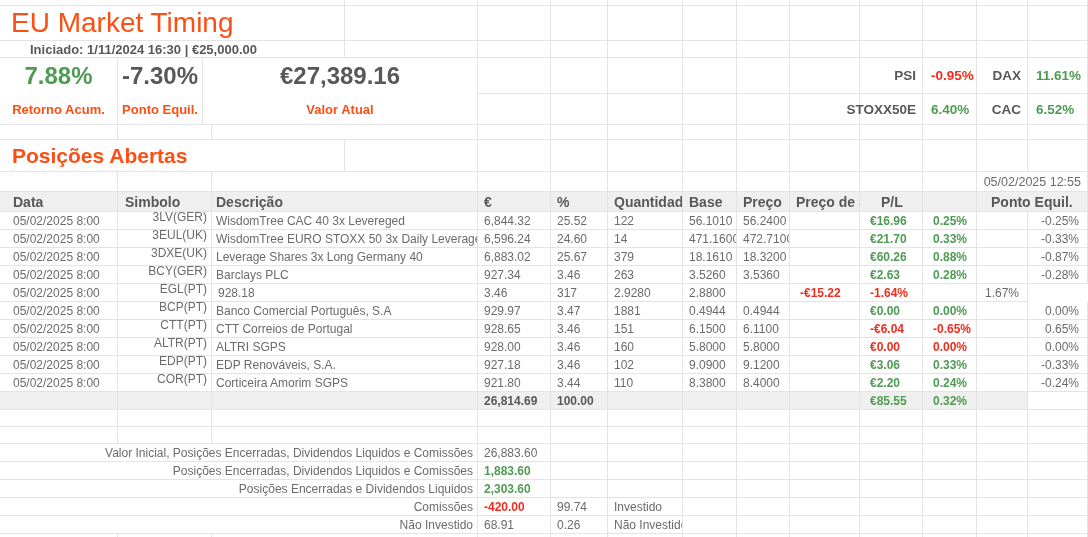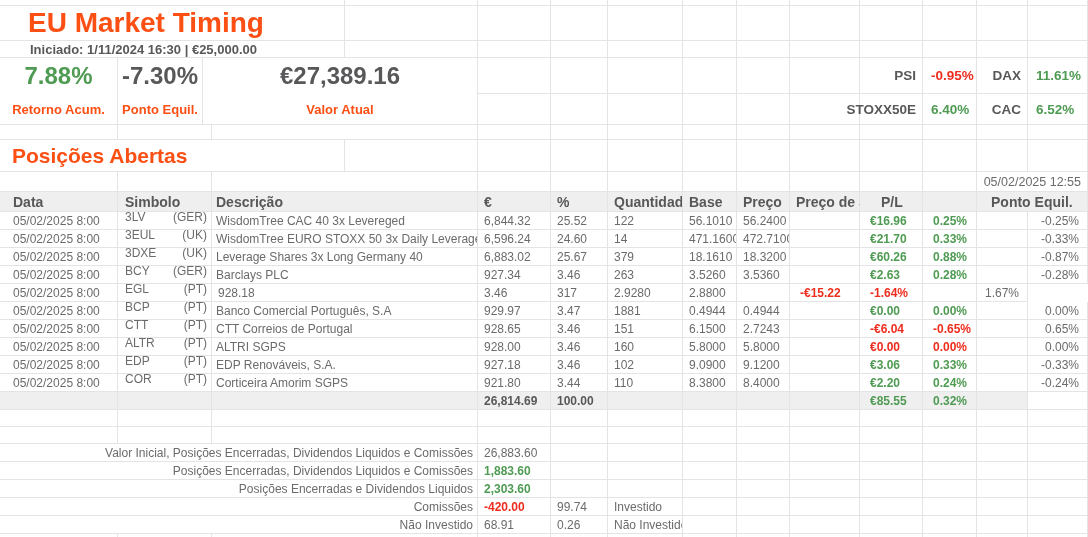--- a/index.html
+++ b/index.html
@@ -20,31 +20,31 @@
   .bolddark{color:#58585a;font-weight:700}
   .gy{background:#efefef}
   .state-up{color:#4f9b53;font-weight:700}
   .state-down{color:#ee2d1e;font-weight:700}
   .state-flat{color:#6b6b6d;font-weight:400}
   
   .r0{height:6px}.r-title{height:35px}.r-init{height:17px}.r-statA{height:36px}.r-statB{height:31px}
   .r-gap1{height:15px}.r-head{height:32px}.r-ts{height:20px}.r-hdr{height:20px}
   .r-data{height:18px}.r-total{height:18px}.r-gap2{height:17px}.r-sum{height:18px}.r-end{height:3px}
   
-  .title-cell{font-size:28px;font-weight:700;color:#fb4f14;padding-left:28px;overflow:visible}
+  .title-cell{font-size:28px;font-weight:400;color:#fb4f14;padding-left:11px;overflow:visible}
   .init-cell{font-size:13px;font-weight:700;color:#58585a;padding-left:30px}
   .big{font-size:24px;font-weight:700;justify-content:center}
   .slab{color:#fb4f14;font-weight:700;font-size:13px;justify-content:center}
   .idxl{font-weight:700;color:#58585a;font-size:13.5px;justify-content:flex-end}
   .idx{font-size:13.5px;padding-left:8px}
   .head-cell{font-size:21px;font-weight:700;color:#fb4f14;padding-left:12px;overflow:visible}
   .ts{font-size:12.5px;color:#6b6b6d}
   .hc{font-weight:700;color:#58585a;font-size:14px}
   .datec{padding-left:13px}
-  .symc{justify-content:space-between;padding:0 4px 8px 7px}
+  .symc{justify-content:flex-end;padding:0 4px 8px 7px}
   .descc{padding:0 4px}
   .plc{padding-left:10px}
   .pe{padding-right:8px}
   .sumlab{padding-right:4px}
 </style>
 </head>
 <body>
 
 <div class="sheet">
 
@@ -299,21 +299,21 @@
       <div class="c datec">05/02/2025 8:00</div>
       <div class="c symc">
         <span>CTT</span>
         <span>(PT)</span>
       </div>
       <div class="c descc">CTT Correios de Portugal</div>
       <div class="c">928.65</div>
       <div class="c">3.46</div>
       <div class="c">151</div>
       <div class="c">6.1500</div>
-      <div class="c">2.7243</div>
+      <div class="c">6.1100</div>
       <div class="c"></div>
       <div class="c plc state-down">-€6.04</div>
       <div class="c plc state-down">-0.65%</div>
       <div class="c"></div>
       <div class="c right pe">0.65%</div>
     </div>
       <div class="row g-main r-data">
       <div class="c datec">05/02/2025 8:00</div>
       <div class="c symc">
         <span>ALTR</span>

